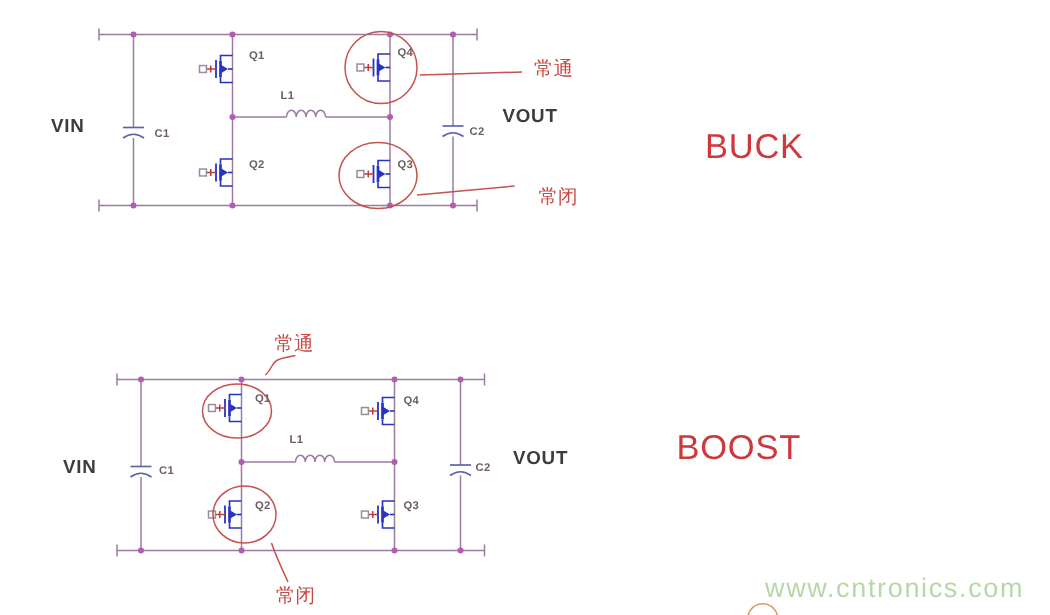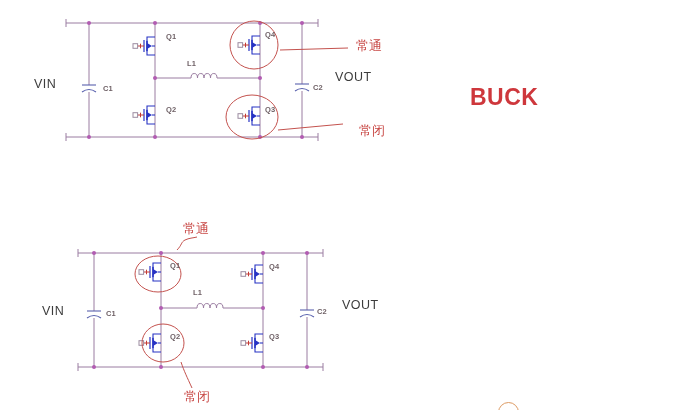--- a/index.html
+++ b/index.html
@@ -2,24 +2,24 @@
 <html><head>
 <meta charset="utf-8">
 <style>
   html,body{margin:0;padding:0;background:#ffffff;}
   .stage{
     position:relative;width:700px;height:410px;background:#ffffff;
     overflow:hidden;font-family:"Liberation Sans", sans-serif;
   }
   .stage svg{position:absolute;left:0;top:0;}
   .abs{position:absolute;white-space:nowrap;}
-  .sig{font-size:12.5px;color:#3c3c3c;font-weight:400;letter-spacing:0.5px;}
+  .sig{font-size:12.5px;color:#3c3c3c;font-weight:700;letter-spacing:0.5px;}
   .lbl{font-size:7.5px;color:#6d5f64;letter-spacing:0.2px;font-weight:bold;}
   .cn{font-size:13px;color:#c84744;font-family:Liberation Serif, serif;}
-  .title{font-size:23px;font-weight:bold;color:#ce373c;letter-spacing:0.5px;}
+  .title{font-size:23px;font-weight:normal;color:#ce373c;letter-spacing:0.5px;}
   .wm{font-size:18px;color:#b6d8a8;letter-spacing:1.1px;}
   .wm-arc{position:absolute;width:19px;height:19px;border:1.5px solid #dd9a62;border-radius:50%;background:transparent;}
 </style>
 </head>
 <body>
 
 <div class="stage">
 
   <svg width="700" height="410" viewBox="0 0 700 410">
     <defs>
@@ -158,16 +158,18 @@
   <div class="abs sig" style="left:342px;top:298px">VOUT</div>
   <div class="abs lbl" style="left:106px;top:309px">C1</div>
   <div class="abs lbl" style="left:317px;top:307px">C2</div>
   <div class="abs lbl" style="left:193px;top:288px">L1</div>
   <div class="abs lbl" style="left:170px;top:261px">Q1</div>
   <div class="abs lbl" style="left:170px;top:332px">Q2</div>
   <div class="abs lbl" style="left:269px;top:262px">Q4</div>
   <div class="abs lbl" style="left:269px;top:332px">Q3</div>
   <div class="abs cn" style="left:183px;top:220px">常通</div>
   <div class="abs cn" style="left:184px;top:388px">常闭</div>
+  <div class="abs title" style="left:451px;top:285px">BOOST</div>
 
+  <div class="abs wm" style="left:510px;top:382px">www.cntronics.com</div>
   <div class="wm-arc" style="left:498px;top:402px"></div>
 
 </div>
 
 </body></html>

